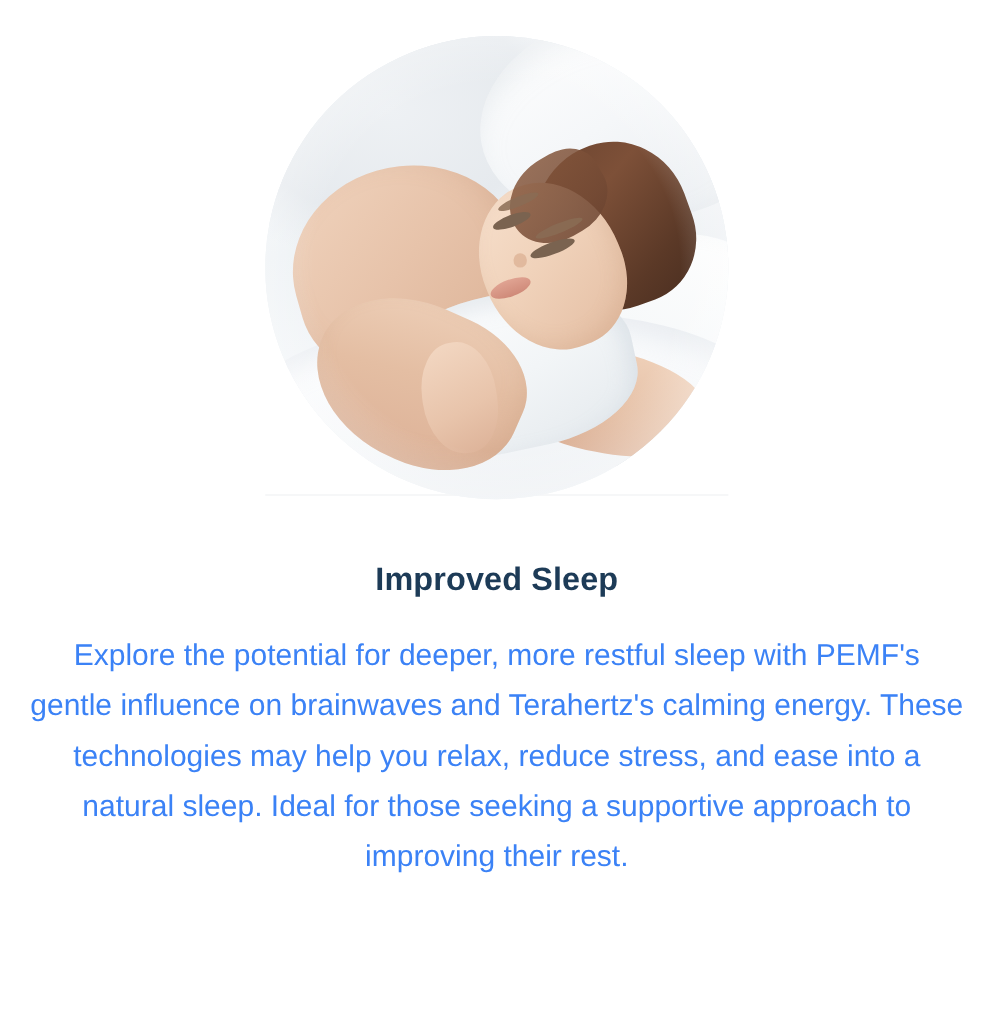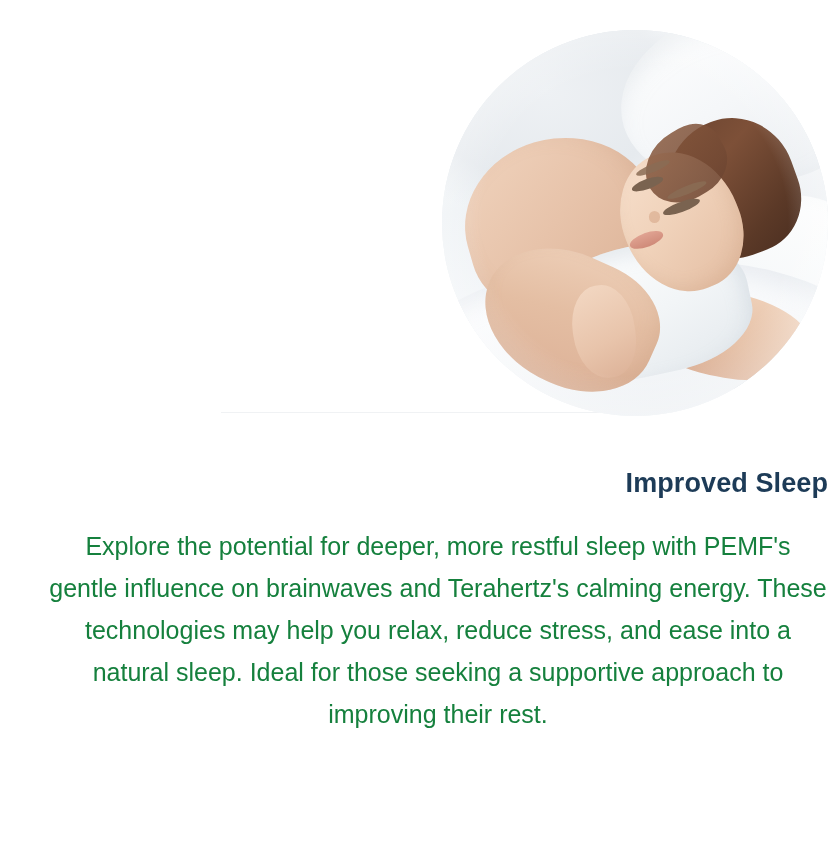--- a/index.html
+++ b/index.html
@@ -14,21 +14,21 @@
     -webkit-font-smoothing: antialiased;
     overflow: hidden;
   }
 
   .card {
     width: 828px;
     height: 843px;
     box-sizing: border-box;
     display: flex;
     flex-direction: column;
-    align-items: flex-end;
+    align-items: center;
     background: #ffffff;
   }
 
   
   .media-wrap {
     margin-top: 30px;
     width: 386px;
     height: 386px;
     position: relative;
   }
@@ -253,21 +253,21 @@
     color: #1d3b57;
     text-align: center;
     line-height: 1.2;
   }
   .body-text {
     margin: 26px 0 0 0;
     width: 780px;
     font-size: 25px;
     font-weight: 400;
     line-height: 42px;
-    color: #15803d;
+    color: #3b82f6;
     text-align: center;
   }
 </style>
 </head>
 <body>
 
 <div class="card">
 
   <div class="media-wrap">
     <div class="media-circle">

